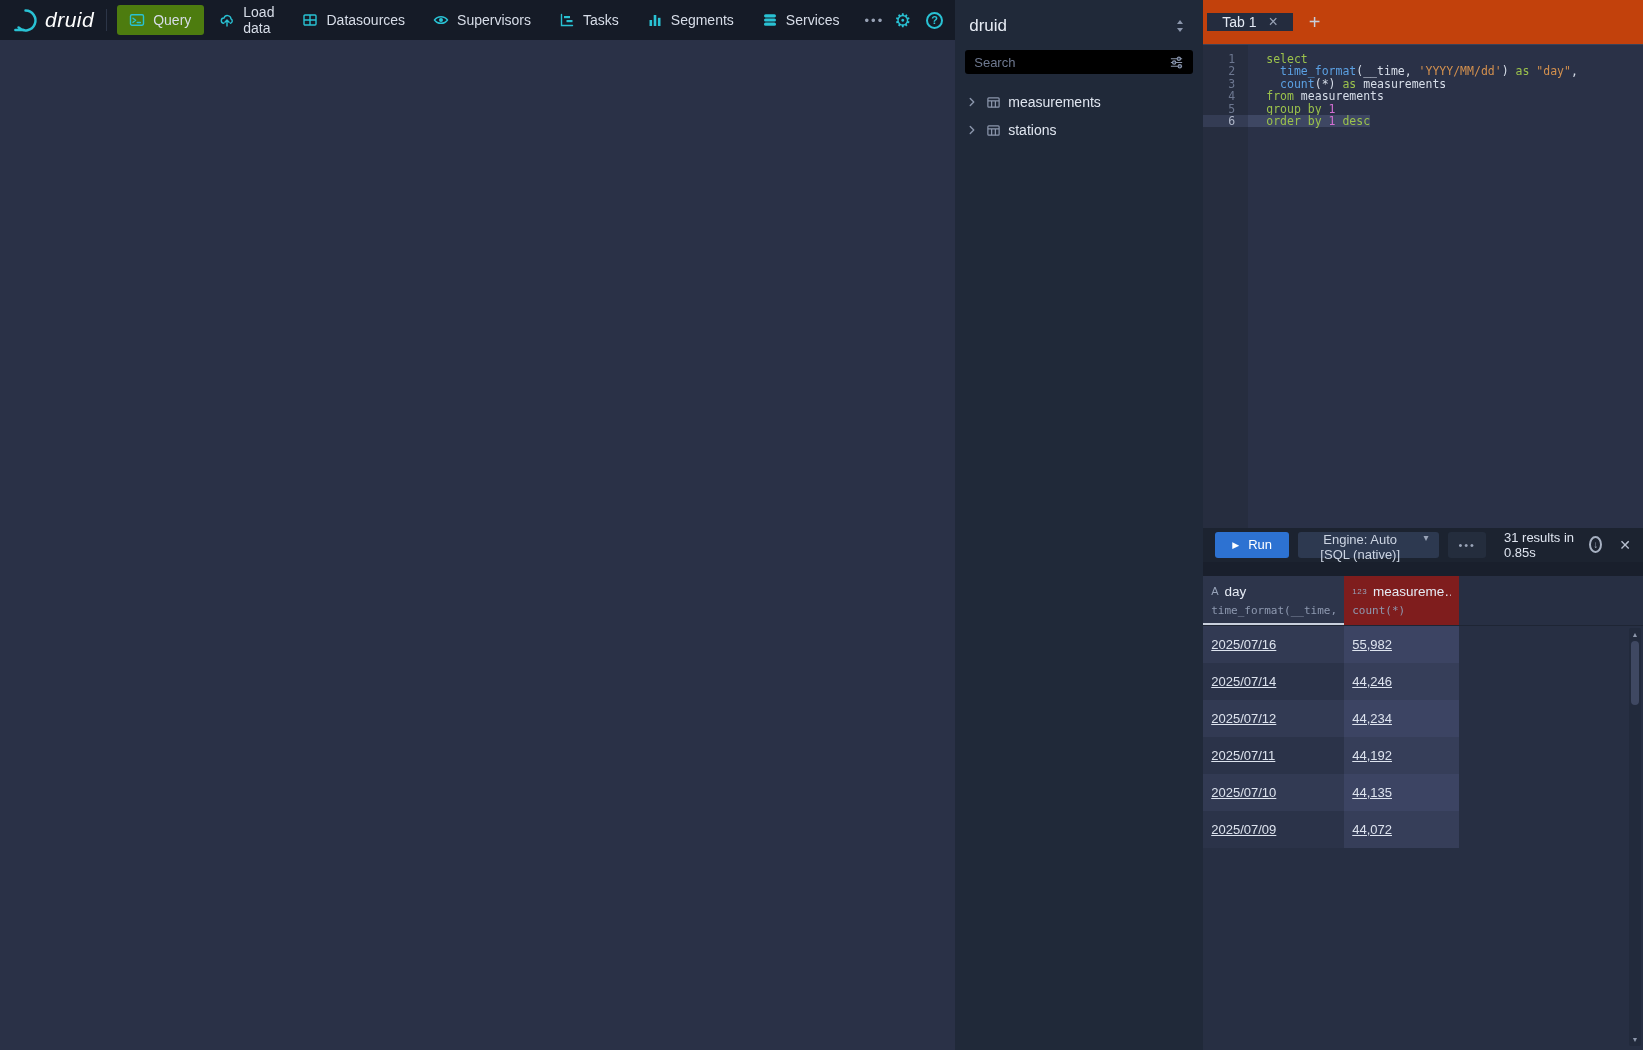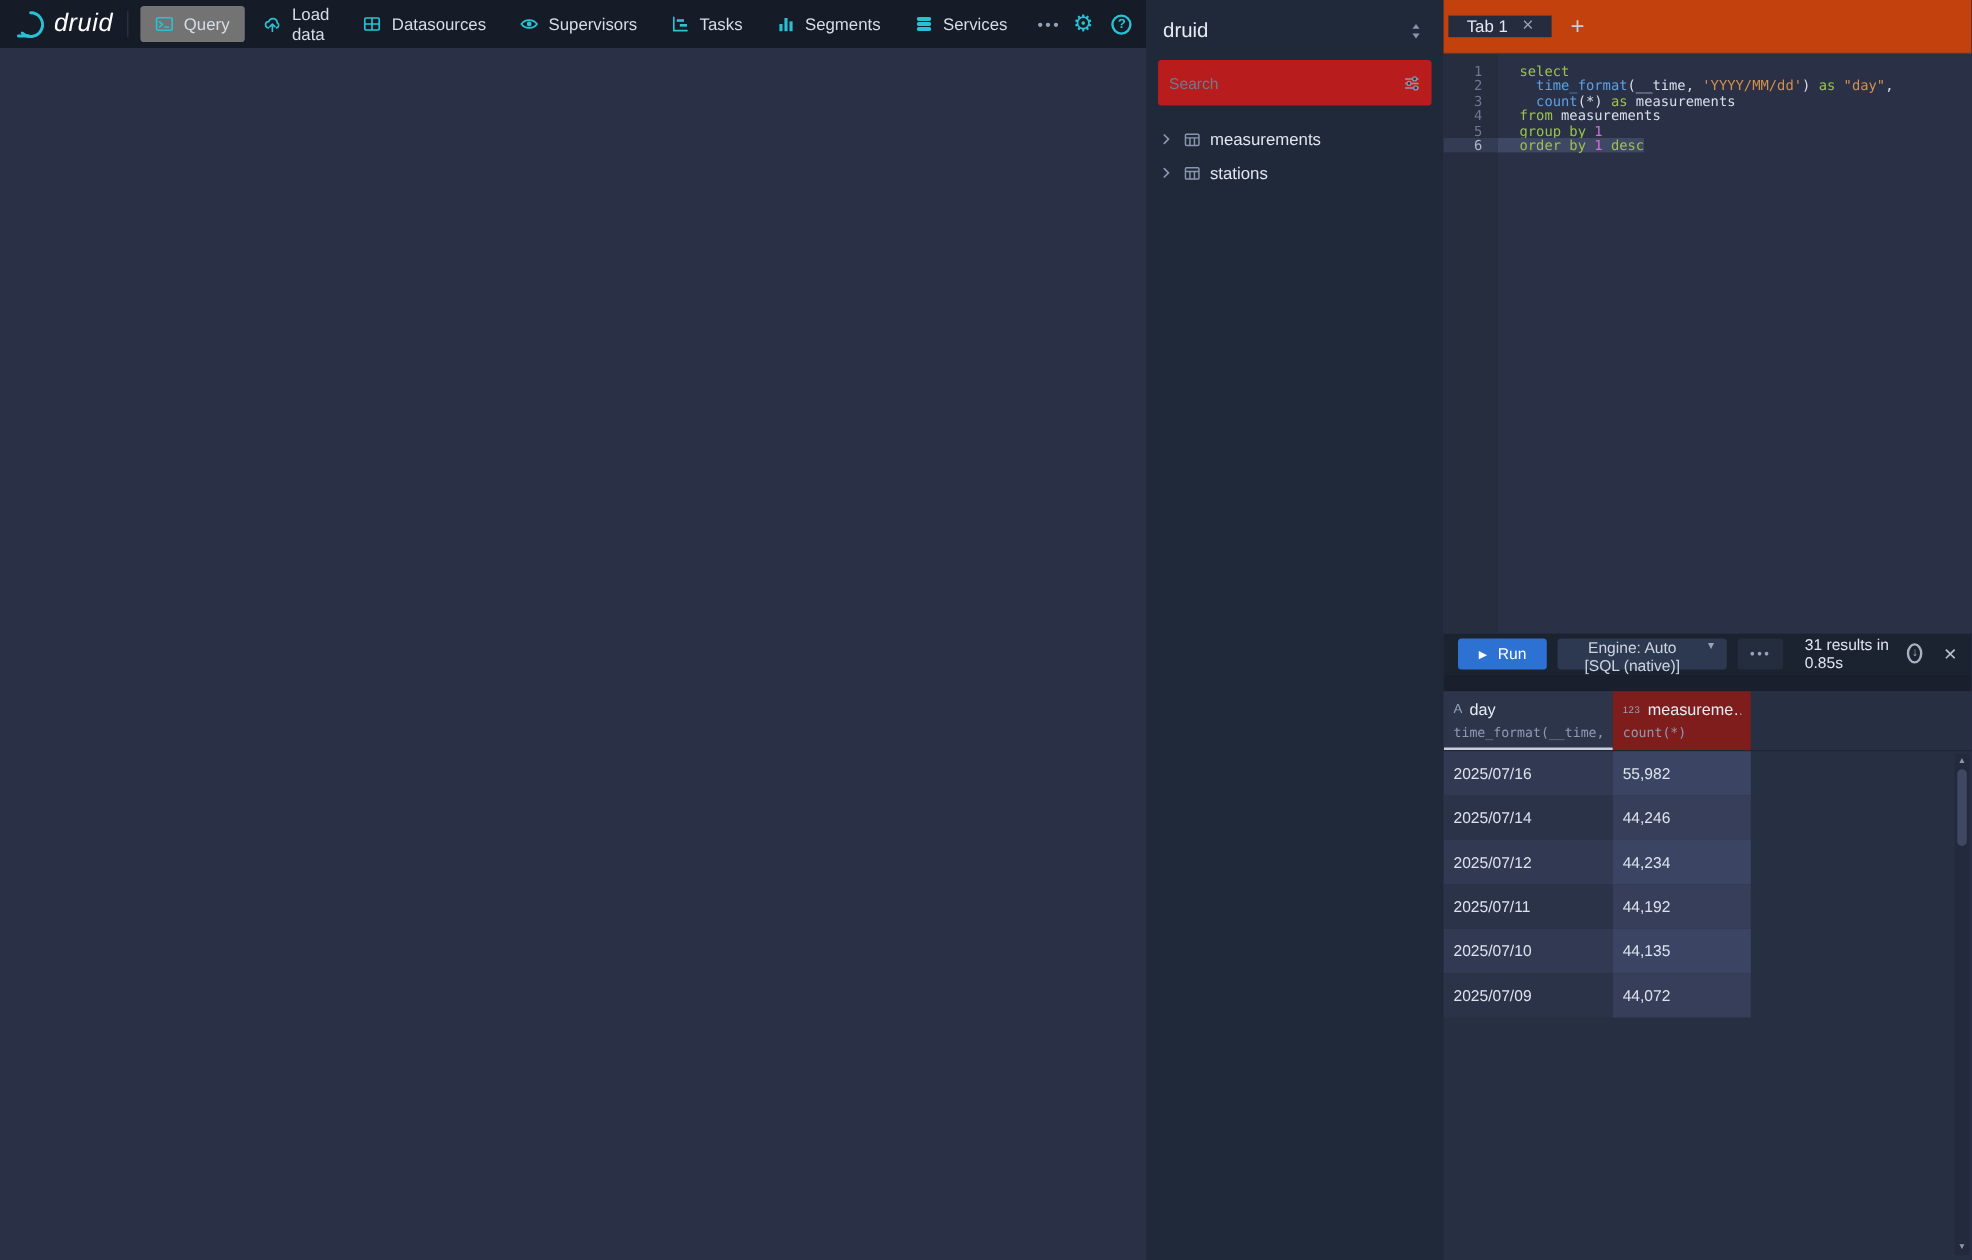--- a/index.html
+++ b/index.html
@@ -9,37 +9,37 @@
   .app { width:1643px; height:1050px; display:flex; flex-direction:row; }
 
   
   .topbar { height:40px; background:#151b27; display:flex; align-items:center; padding:0 12px; flex:0 0 40px; }
   .brand { display:flex; align-items:center; gap:6px; }
   .logo-svg { display:block; }
   .brand-text { color:#ffffff; font-size:21px; font-style:italic; font-weight:500; letter-spacing:.5px; margin-right:10px; }
   .topbar-divider { width:1px; height:22px; background:#2c3547; margin:0 10px 0 2px; }
   .nav { display:flex; align-items:center; gap:2px; }
   .nav-item { display:flex; align-items:center; gap:8px; padding:7px 13px; border-radius:3px; color:#d7dde8; font-size:14px; cursor:pointer; }
-  .nav-item.active { background:#737373;padding-left:12px; }
+  .nav-item.active { background:#4d7c0f;padding-left:12px; }
   .nav-icon { color:#29c2d4; display:flex; align-items:center; }
   .nav-more { color:#97a1b4; padding:7px 10px; font-size:13px; letter-spacing:2px; cursor:pointer; }
   .topbar-right { margin-left:auto; display:flex; align-items:center; gap:15px; }
   .gear-glyph { color:#29c2d4; font-size:19px; line-height:1; cursor:pointer; }
   .help-circle { width:17px; height:17px; border-radius:50%; border:2px solid #29c2d4; color:#29c2d4;
                  display:flex; align-items:center; justify-content:center; font-size:11px; font-weight:bold; cursor:pointer; }
 
   
   .content { flex:1; display:flex; min-height:0; }
 
   
   .sidebar { width:248px; flex:0 0 248px; background:#202939; display:flex; flex-direction:column; }
   .sidebar-header { display:flex; align-items:center; justify-content:space-between; padding:16px 16px 12px 14px; }
   .sidebar-title { color:#e6ebf4; font-size:17px; }
   .sort-icon { color:#8b96ac; display:flex; cursor:pointer; }
-  .search-row { margin:2px 10px 0 10px; height:38px; background:#b91c1c; border-radius:3px; display:flex; align-items:center; padding:0 9px; }
+  .search-row { margin:2px 10px 0 10px; height:24px; background:#000000; border-radius:3px; display:flex; align-items:center; padding:0 9px; }
   .search-row input { flex:1; background:transparent; border:none; outline:none; color:#dfe5f0; font-size:13px; }
   .search-row input::placeholder { color:#6e7990; }
   .filter-icon { color:#8b96ac; display:flex; cursor:pointer; }
   .tree { margin-top:14px; }
   .tree-item { display:flex; align-items:center; gap:7px; padding:6px 6px 6px 10px; color:#e0e6f0; font-size:14px; cursor:pointer; }
   .tree-chevron, .th-icon { color:#8b96ac; display:flex; }
 
   
   .main { flex:1; display:flex; flex-direction:column; min-width:0; background:#2a3147; }
 
@@ -87,21 +87,21 @@
   .rheader { display:flex; height:50px; border-bottom:1px solid #1e2534; }
   .hcell { padding:8px 8px 6px 8px; cursor:pointer; }
   .hcell.c1 { width:141px; flex:0 0 141px; background:#2d354b; box-shadow:inset 0 -2px 0 #c9d0dd; }
   .hcell.c2 { width:115px; flex:0 0 115px; background:#7f1d1d; }
   .hname { font-size:13.5px; color:#e6ebf4; display:flex; align-items:center; gap:6px; white-space:nowrap; overflow:hidden; }
   .htype { color:#97a2b8; font-size:11px; }
   .htype.num { font-size:8px; letter-spacing:.5px; }
   .hexpr { font-family:"DejaVu Sans Mono", monospace; font-size:11px; color:#8e99b0; margin-top:5px;
            white-space:nowrap; overflow:hidden; }
   .trow { display:flex; height:37px; }
-  .tcell { display:flex; align-items:center; padding:0 8px; font-size:13px; color:#dde3ee; cursor:pointer; }
+  .tcell { display:flex; align-items:center; padding:0 8px; font-size:13px; color:#dde3ee; cursor:pointer;text-decoration:underline; }
   .tcell.c1 { width:141px; flex:0 0 141px; }
   .tcell.c2 { width:115px; flex:0 0 115px; }
   .trow:nth-child(odd)  .c1 { background:#323a53; }
   .trow:nth-child(odd)  .c2 { background:#3c4463; }
   .trow:nth-child(even) .c1 { background:#2b3349; }
   .trow:nth-child(even) .c2 { background:#363e59; }
 
   .vscroll { position:absolute; top:52px; right:2px; bottom:4px; width:12px; background:#222a3c; border-radius:2px;
              display:flex; flex-direction:column; align-items:center; cursor:pointer; }
   .scroll-arrow { color:#8d97ab; font-size:7px; padding:3px 0; }

